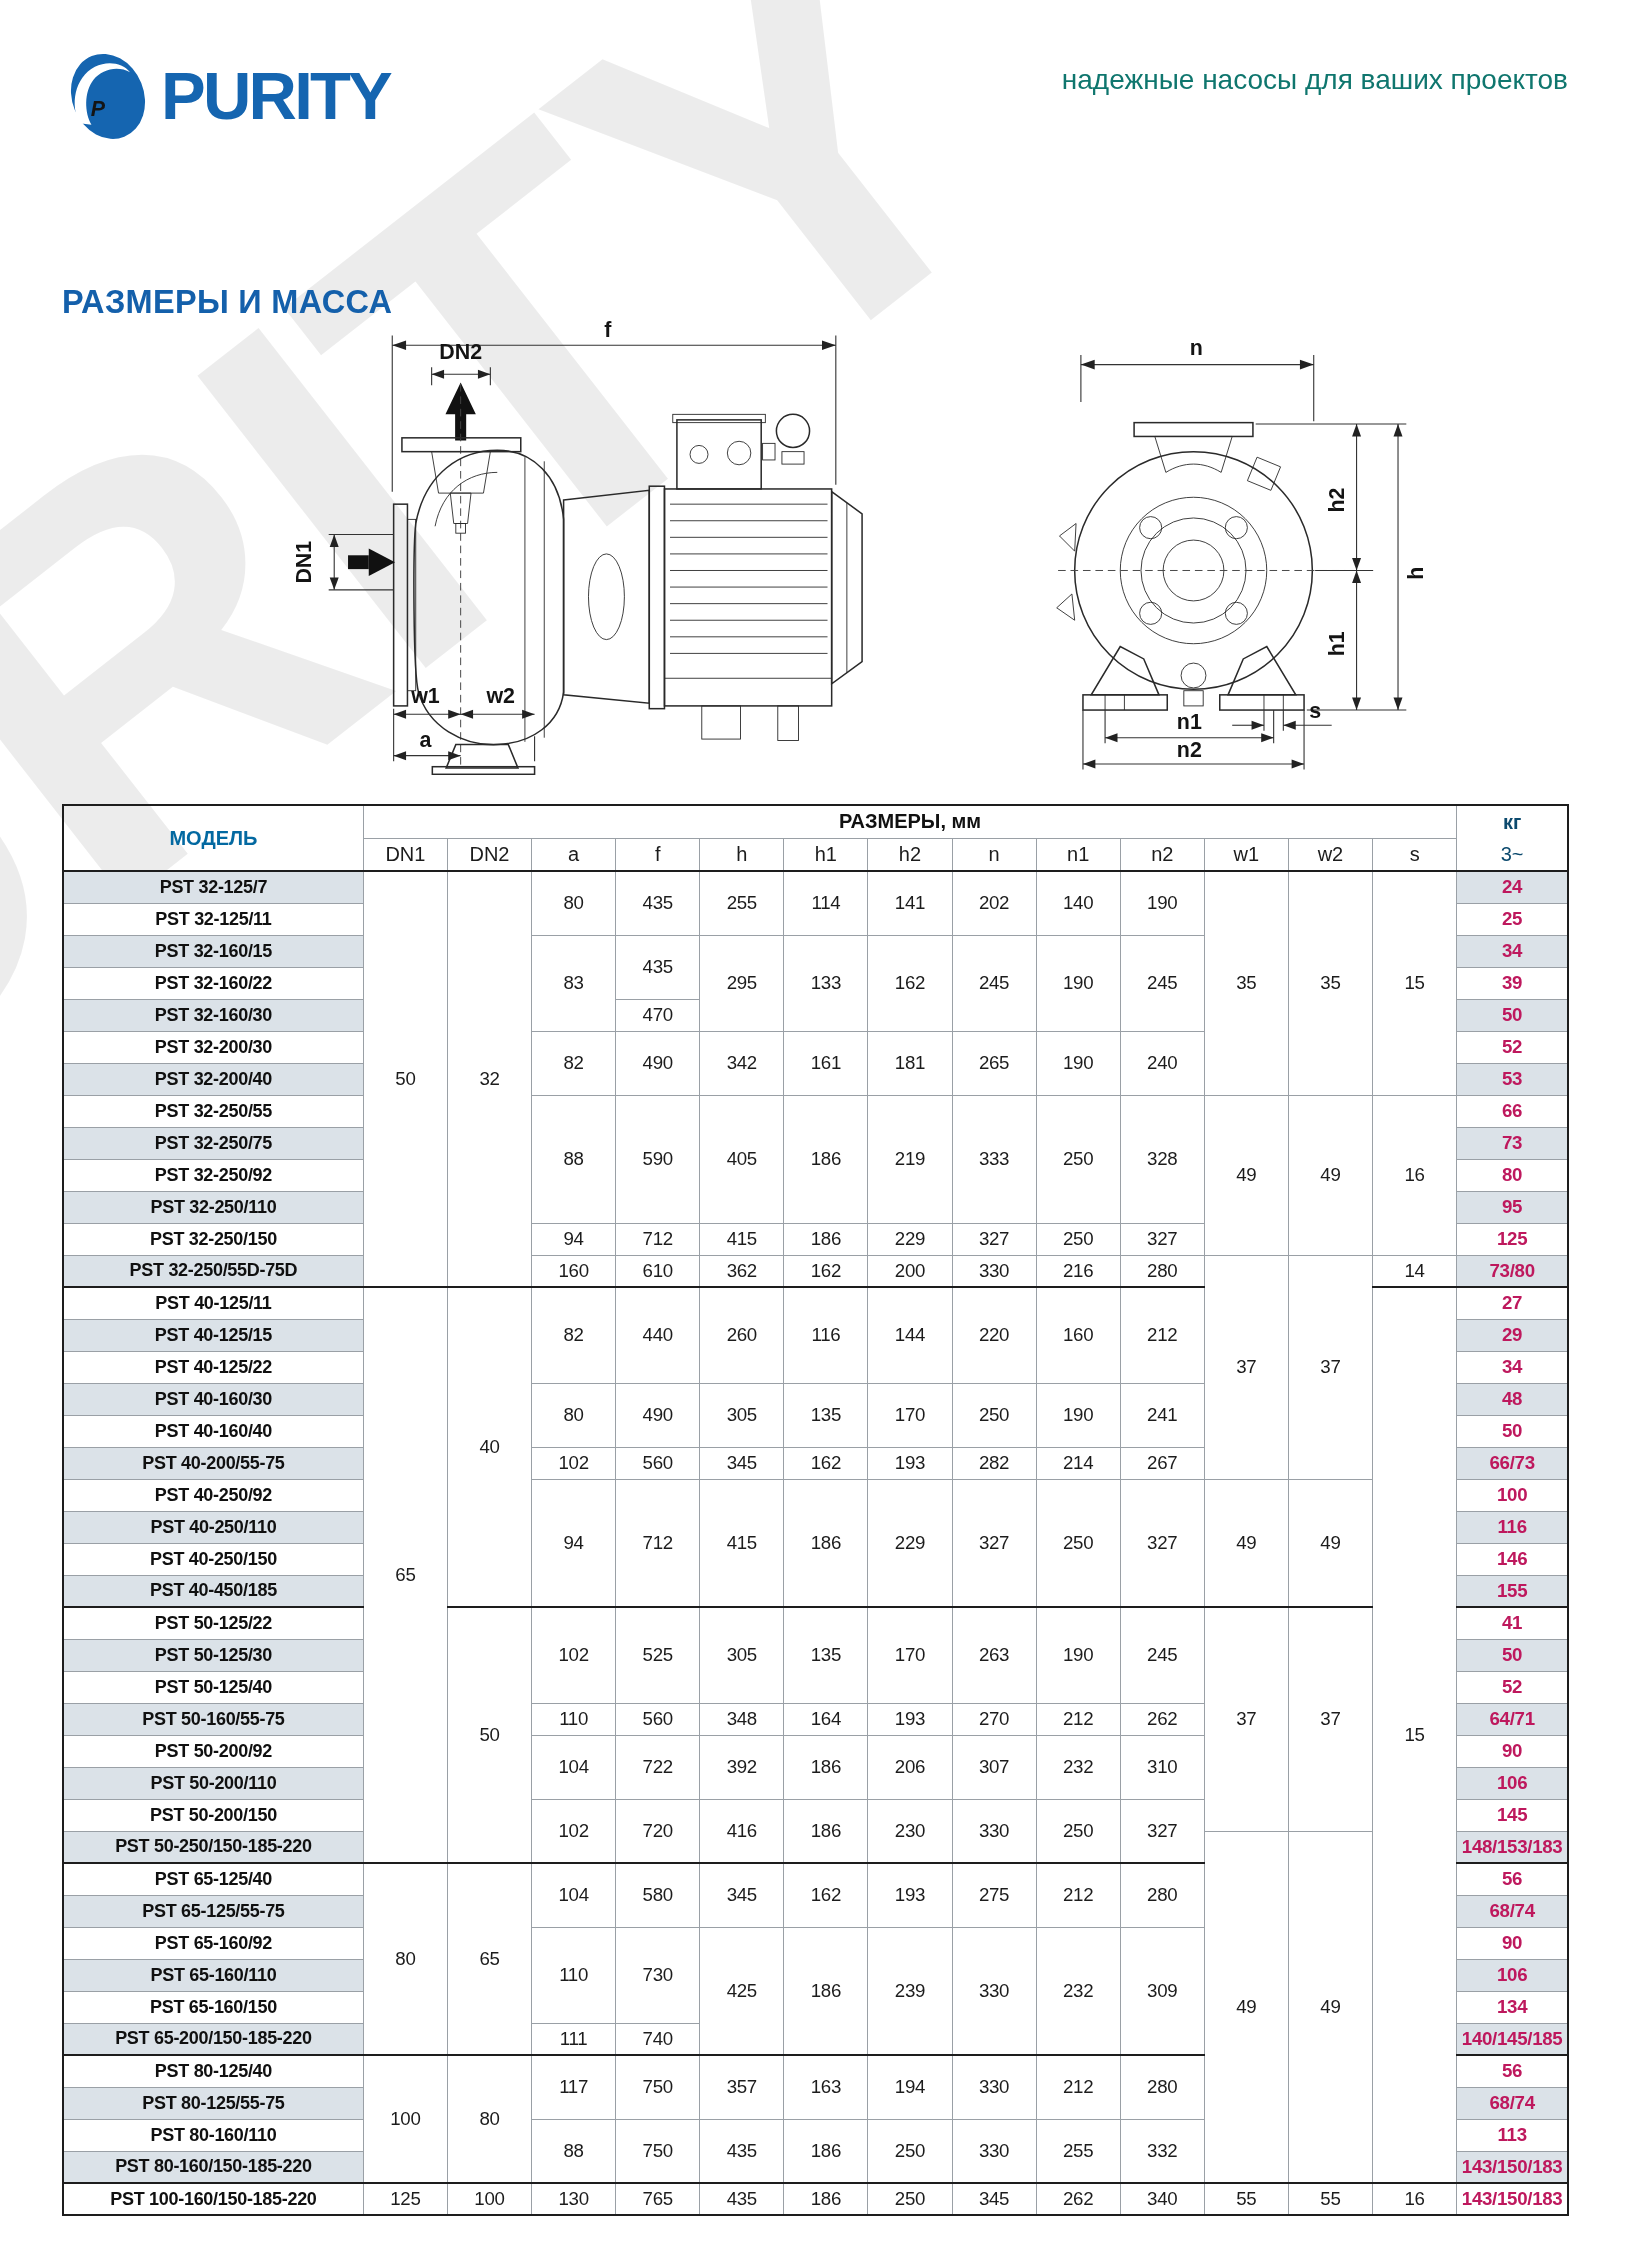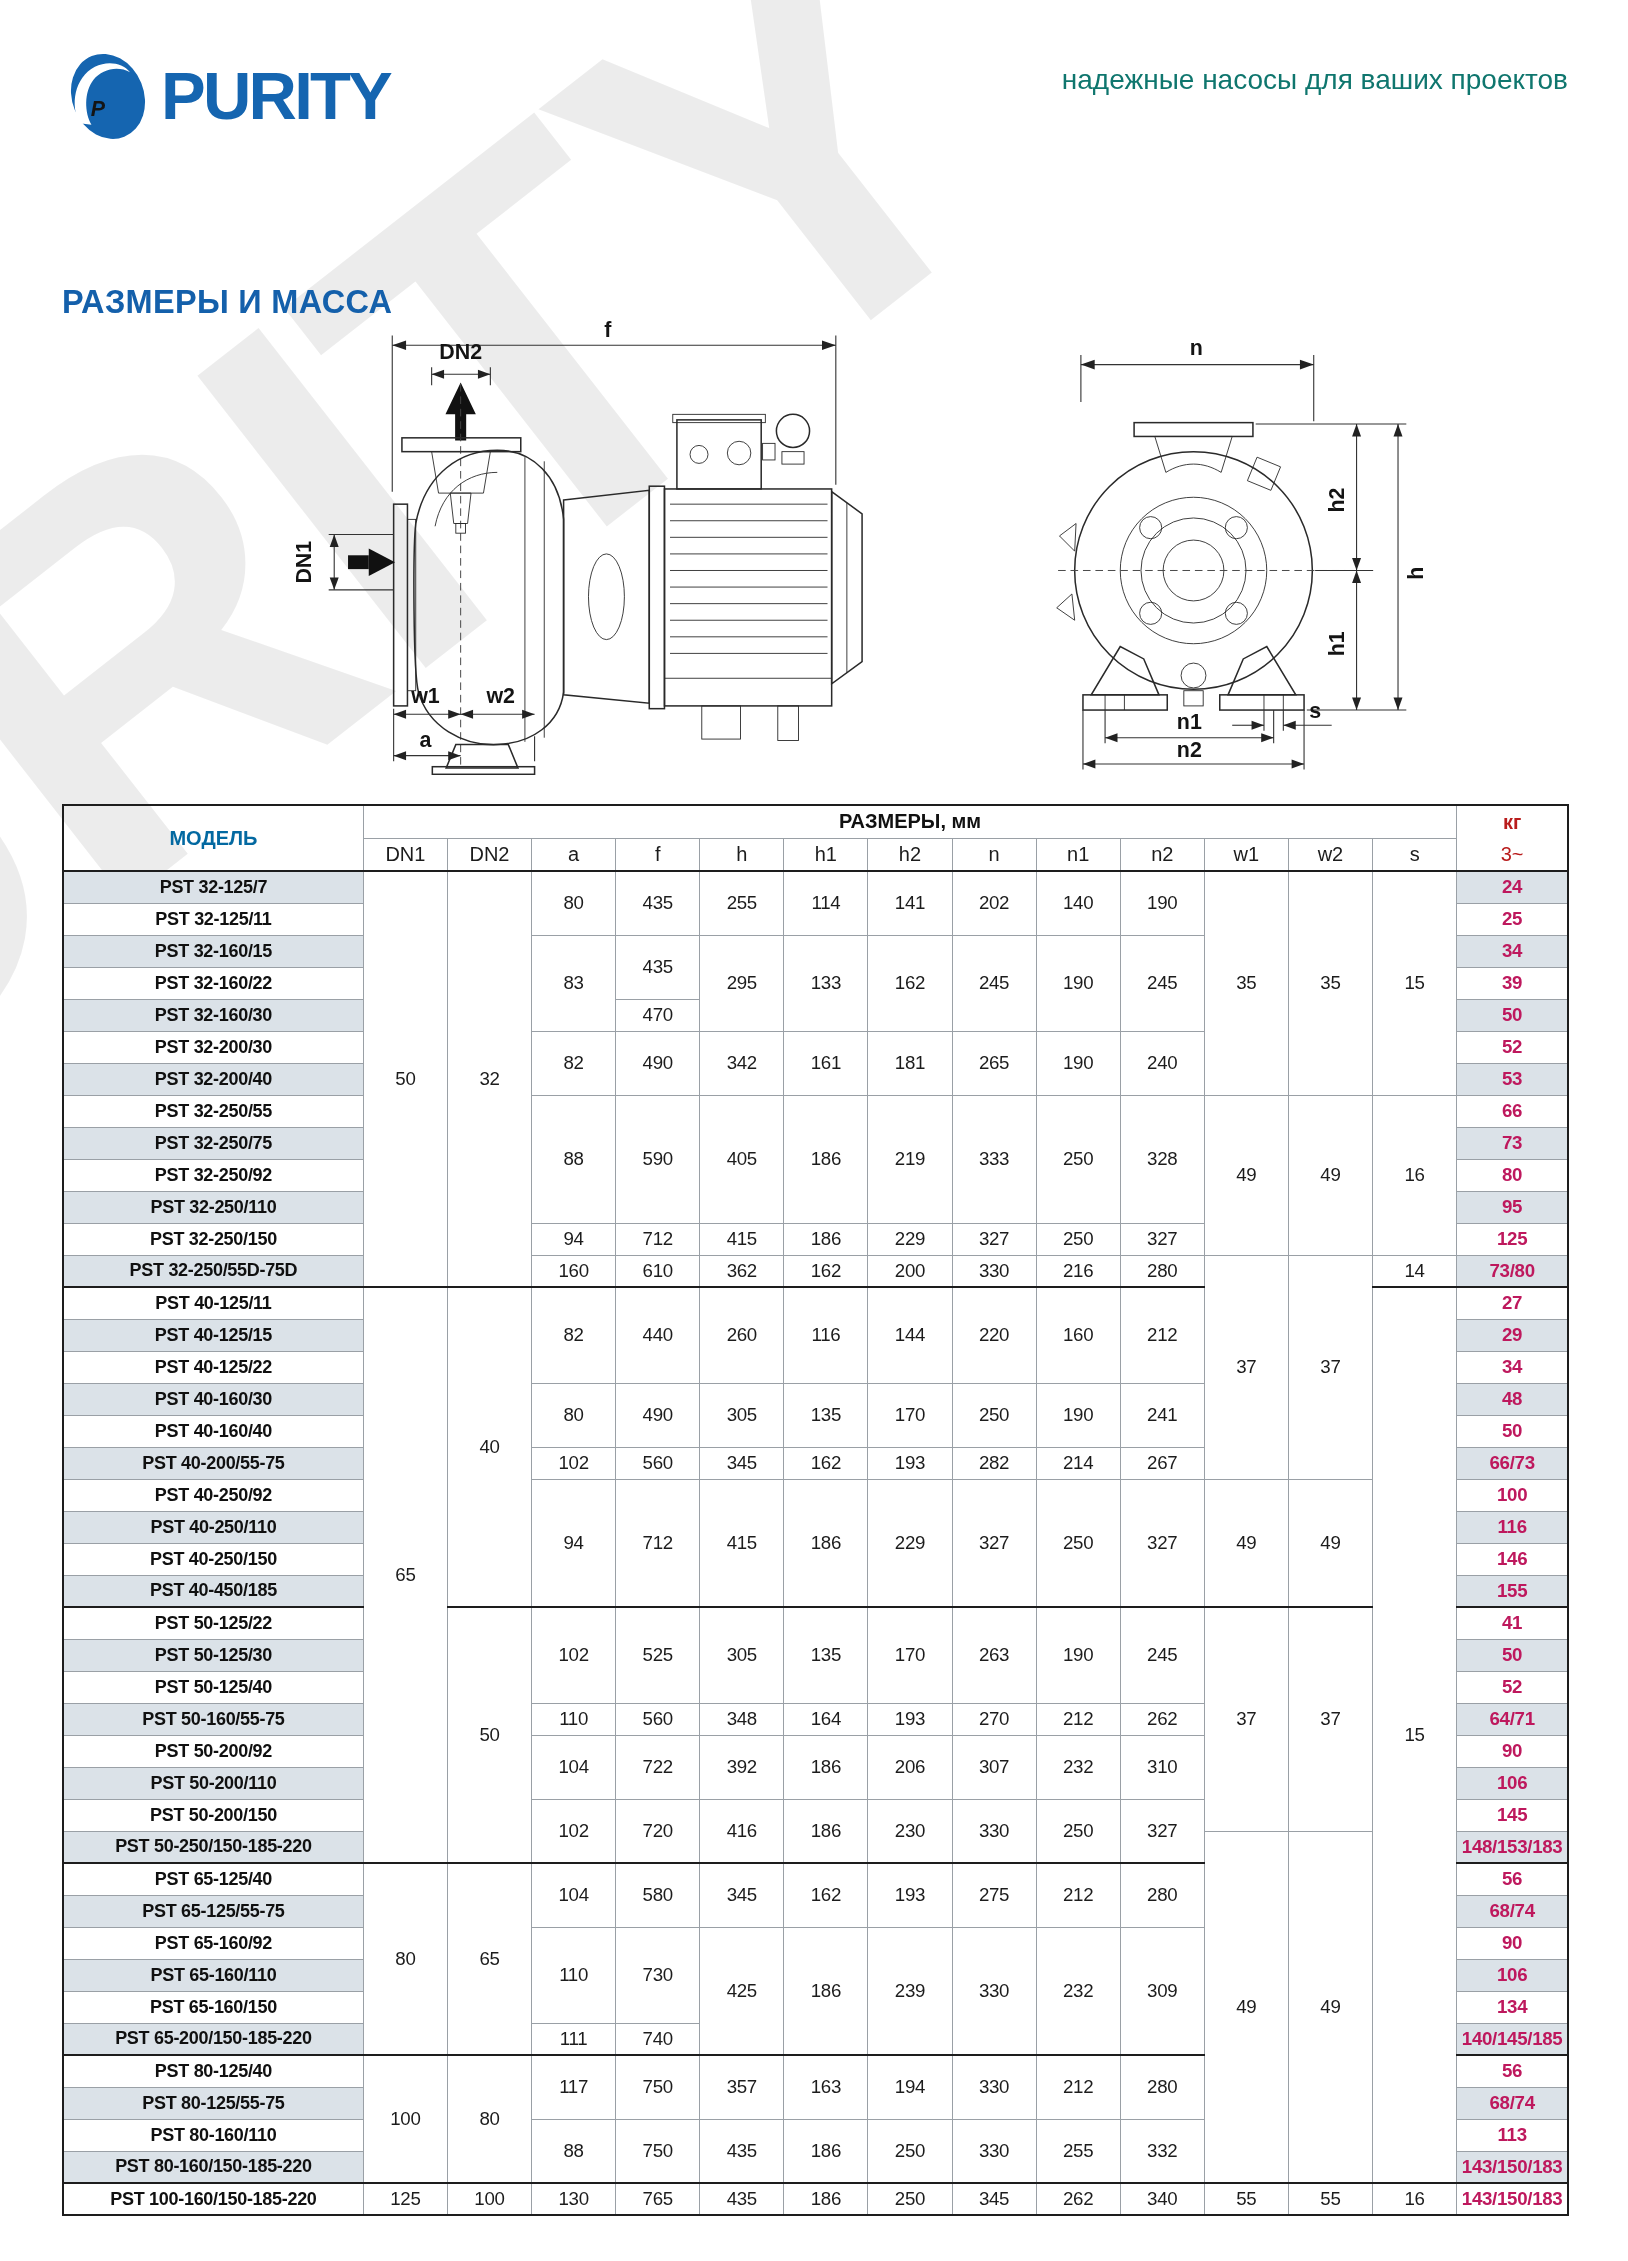--- a/index.html
+++ b/index.html
@@ -28,21 +28,21 @@
   
   #dims-table{position:absolute;left:62px;top:804px;z-index:1;border-collapse:collapse;table-layout:fixed;
               width:1507px;}
   #dims-table .c-model{width:300px;} #dims-table .c-dim{width:84px;} #dims-table .c-kg{width:111px;}
   #dims-table{border:2.1px solid #1d1d1d;}
   #dims-table th,#dims-table td{border:0.7px solid #9aa0a6;padding:0;vertical-align:middle;text-align:center;}
   #dims-table thead tr{height:32px;}
   #dims-table tbody tr{height:32px;margin-left:16px;}
   th.mh{font-size:20px;font-weight:bold;color:#0369a1;}
   th.gh{font-size:20px;font-weight:bold;color:#111;border-bottom:1.4px solid #b3b3b3;}
-  th.kgh{font-size:20px;font-weight:bold;color:#b91c1c;vertical-align:top;}
+  th.kgh{font-size:20px;font-weight:bold;color:#0c4a6e;vertical-align:top;}
   th.kgh .kgtop{height:32px;line-height:32px;font-weight:bold;}
   th.kgh .kgsub{height:32px;line-height:32px;font-weight:400;font-size:20px;}
   th.sub{font-size:20px;font-weight:400;color:#1c1c1c;}
   td.model{font-size:18px;font-weight:bold;color:#101010;text-align:left;padding-left:11px;letter-spacing:-0.3px;}
   td.dim{font-size:18.7px;color:#1c1c1c;letter-spacing:-0.3px;}
   td.kg{font-size:18.7px;font-weight:bold;color:#be185d;letter-spacing:-0.3px;}
   td.shaded{background:#dbe2e8;}
   #dims-table tbody tr:first-child td{border-top:2.1px solid #1d1d1d;}
   #dims-table tr.sep td{border-top:2.1px solid #1d1d1d;}
   #dims-table thead tr:last-child th{border-bottom:2.1px solid #1d1d1d;}

